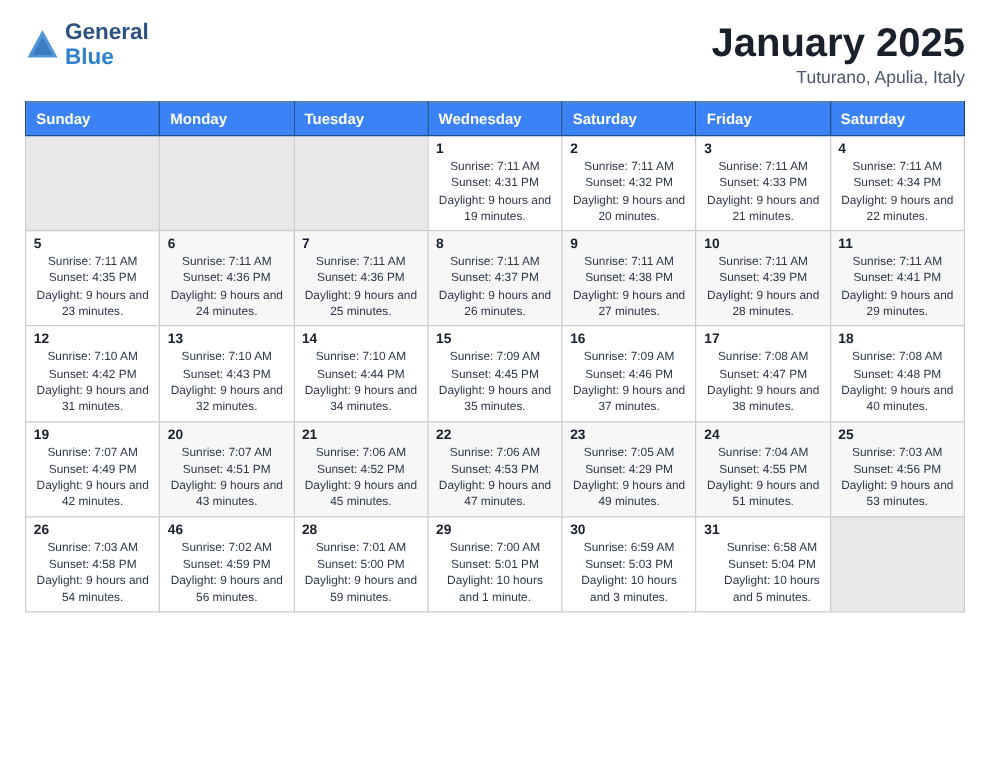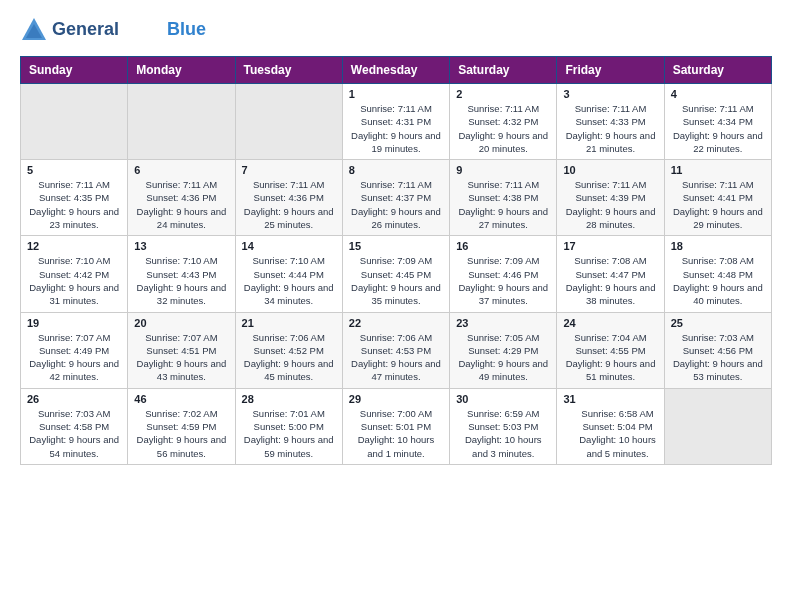--- a/index.html
+++ b/index.html
@@ -20,33 +20,32 @@
       align-items: flex-start;
       margin-bottom: 12px;
     }
     .logo {
       display: flex;
       align-items: center;
       gap: 4px;
     }
     .logo-text {
       display: flex;
-      flex-direction: row;
+      flex-direction: column;
       line-height: 1.1;
     }
     .logo-general {
       font-size: 18px;
       font-weight: bold;
       color: #2c5282;
     }
     .logo-blue {
       font-size: 18px;
       font-weight: bold;
       color: #3182ce;
-      margin-left: 48px;
     }
     .logo-icon {
       width: 28px;
       height: 28px;
     }
     .title-block {
       text-align: right;
     }
     .month-title {
       font-size: 32px;
@@ -56,21 +55,21 @@
     .location {
       font-size: 14px;
       color: #4a5568;
     }
     .calendar {
       width: 100%;
       border-collapse: collapse;
       border: 1px solid #ccc;
     }
     .calendar th {
-      background: #701a75;
+      background: #3b82f6;
       color: #fff;
       font-size: 12px;
       font-weight: bold;
       padding: 6px 8px;
       text-align: left;
       border: 1px solid #1a4f8a;
     }
     .calendar td {
       vertical-align: top;
       border: 1px solid #ccc;
@@ -114,20 +113,22 @@
       <svg class="logo-icon" viewBox="0 0 28 28">
         <polygon points="14,2 26,24 2,24" fill="#3182ce" opacity="0.85"></polygon>
         <polygon points="14,8 22,22 6,22" fill="#2b6cb0" opacity="0.6"></polygon>
       </svg>
       <div class="logo-text">
         <span class="logo-general">General</span>
         <span class="logo-blue">Blue</span>
       </div>
     </div>
     <div class="title-block">
+      <div class="month-title">January 2025</div>
+      <div class="location">Tuturano, Apulia, Italy</div>
     </div>
   </div>
 
   <table class="calendar">
     <thead>
       <tr>
       <th>Sunday</th>
           <th>Monday</th>
           <th>Tuesday</th>
           <th>Wednesday</th>

